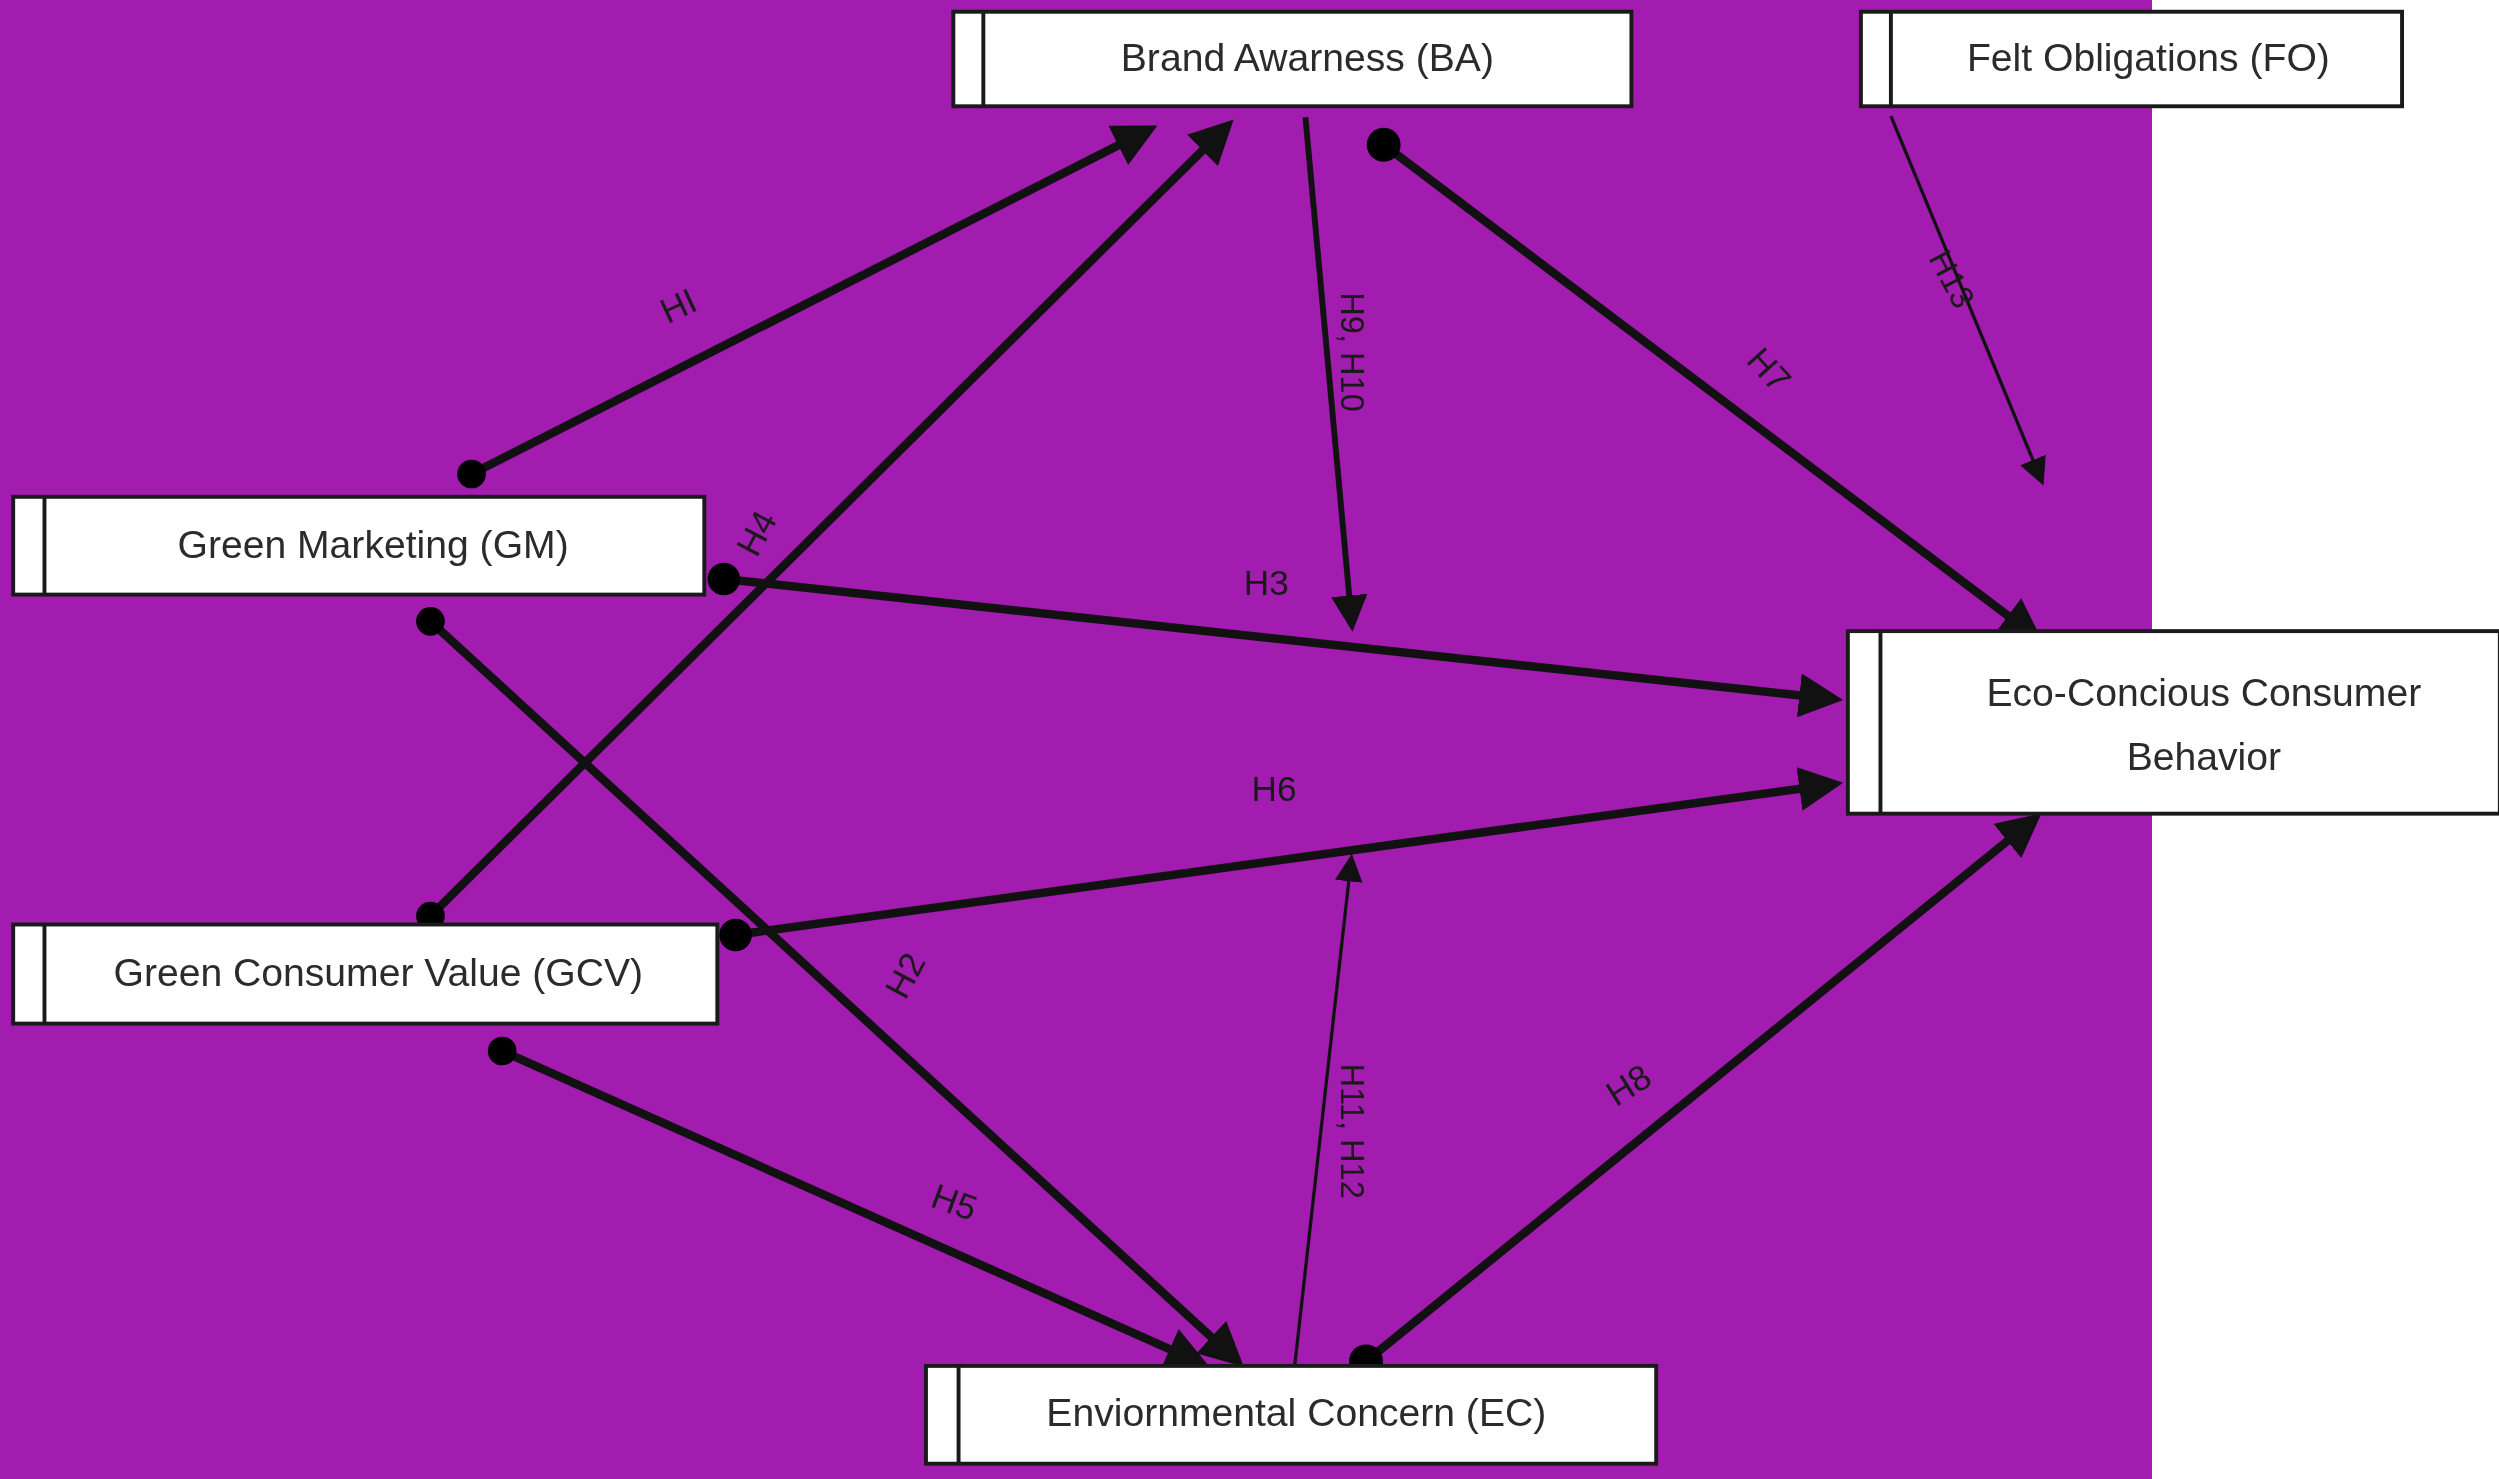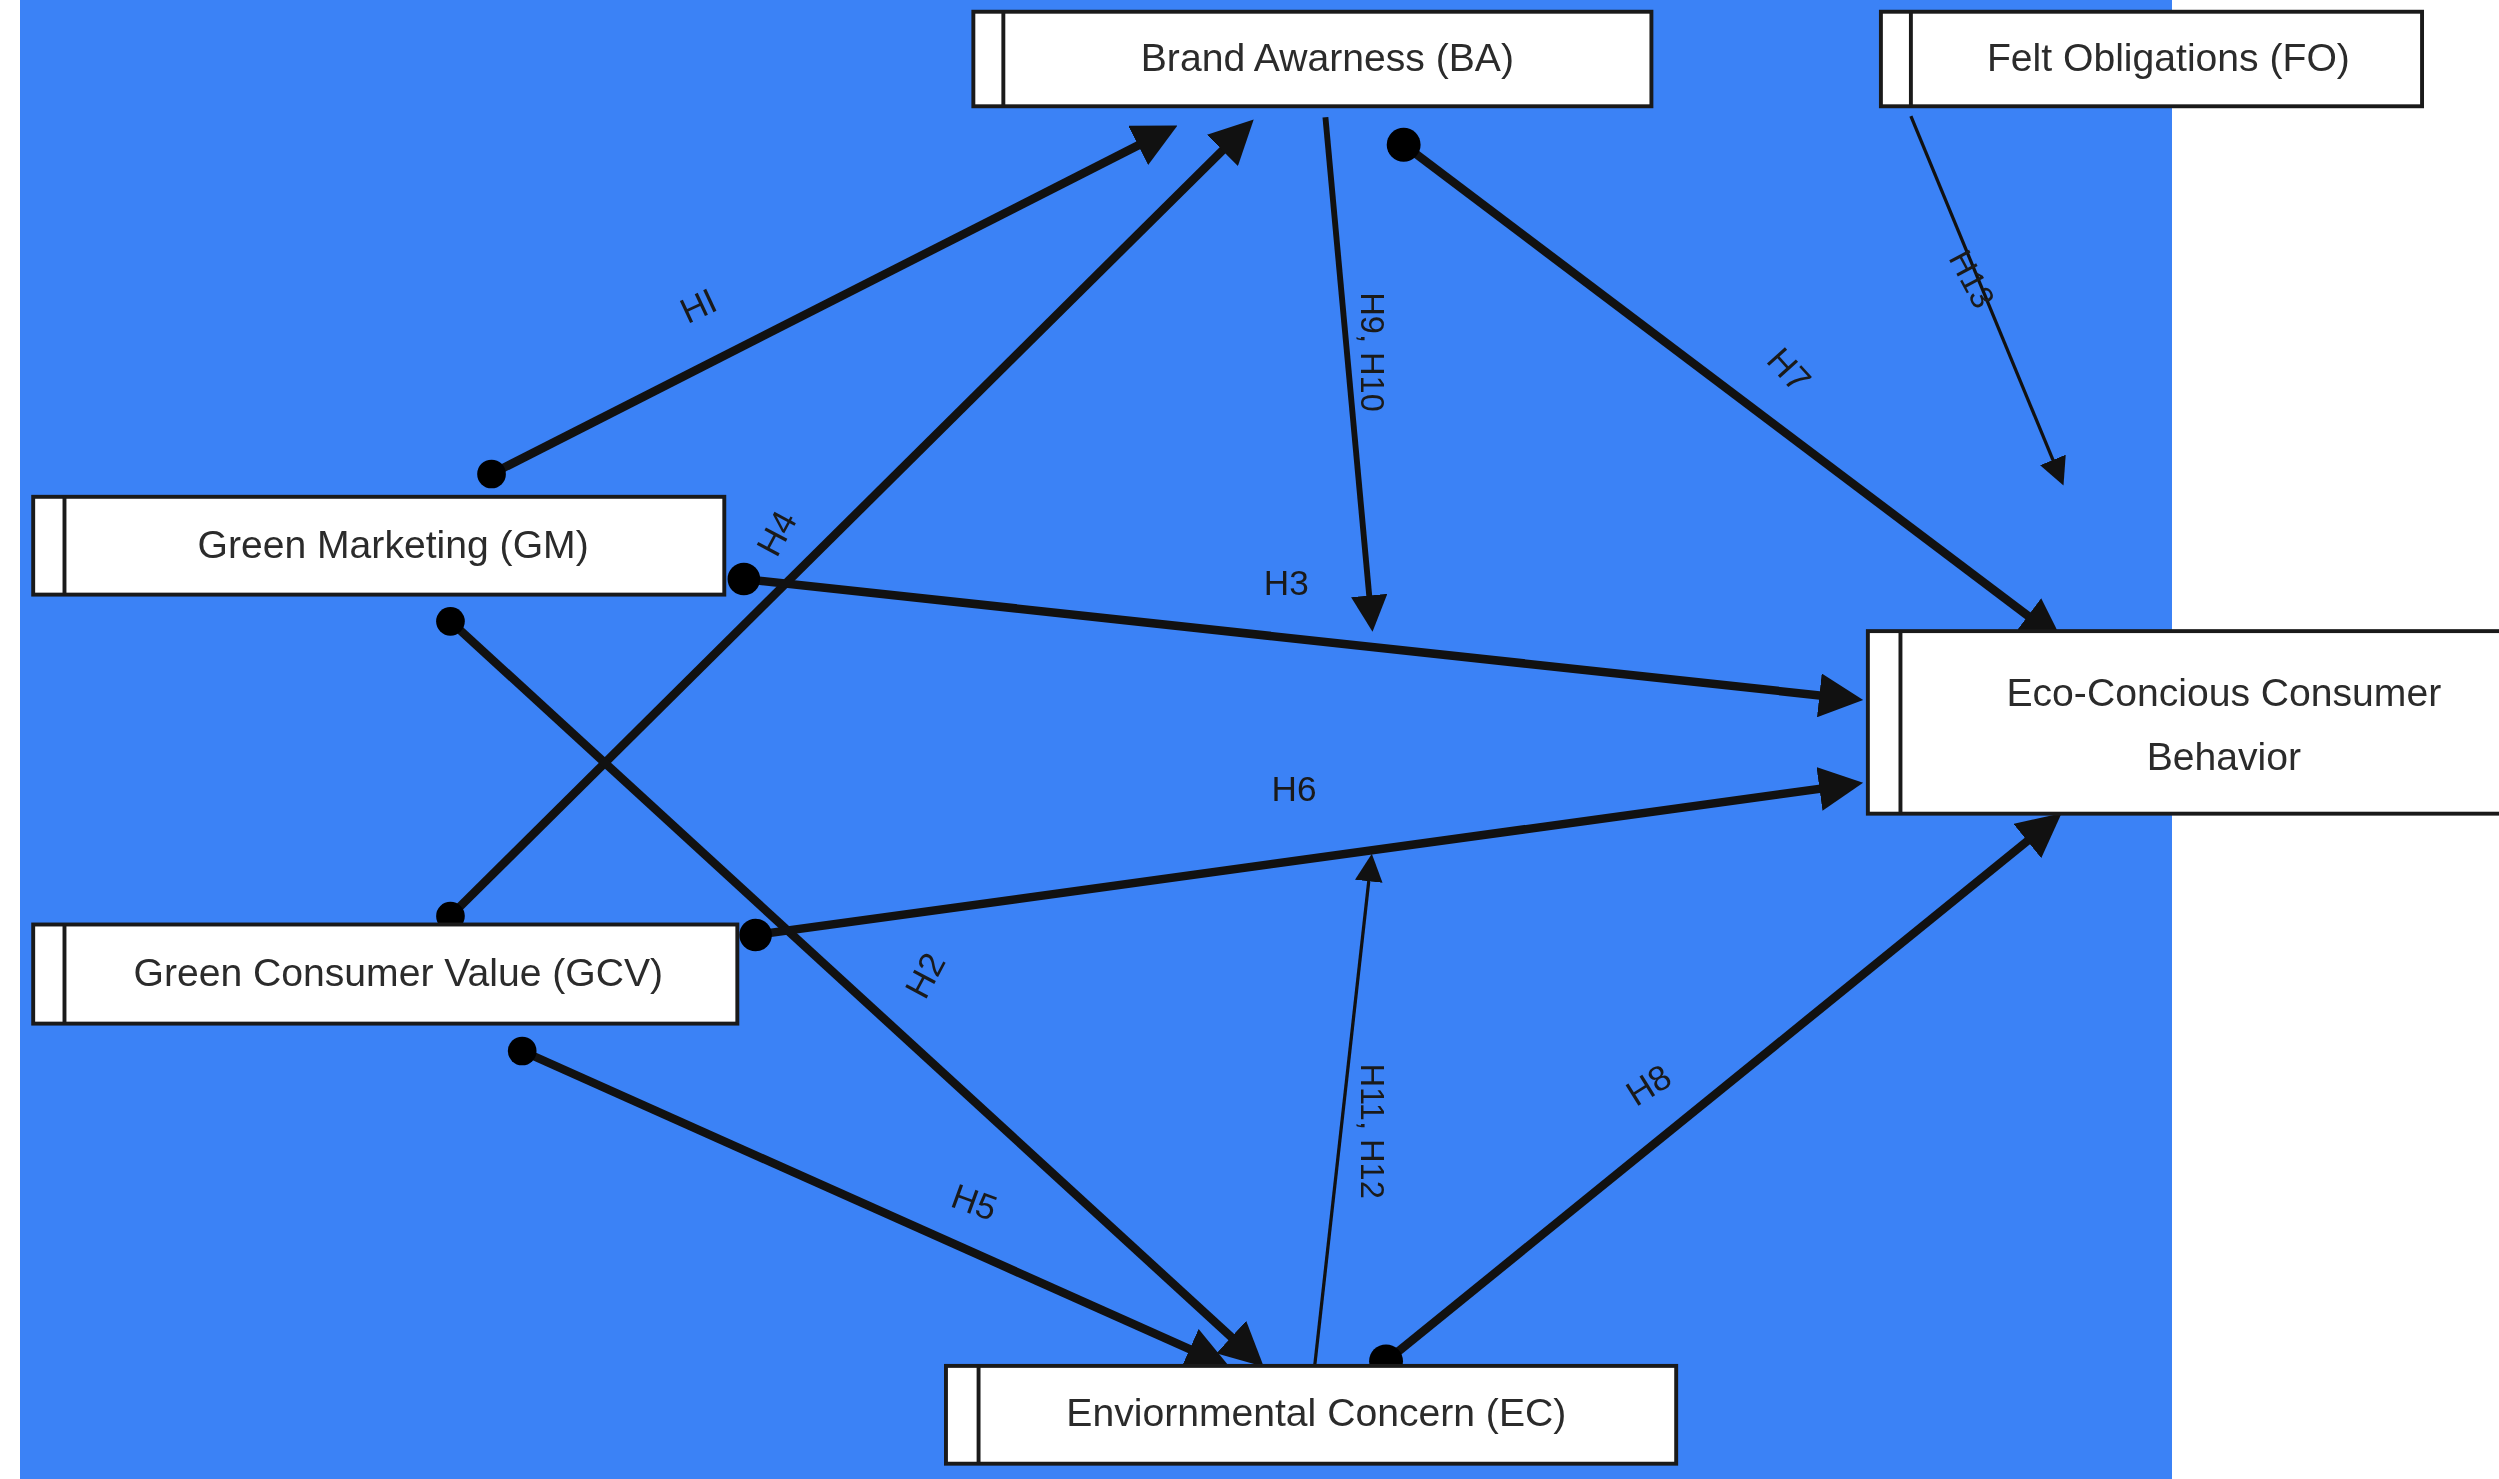--- a/index.html
+++ b/index.html
@@ -10,22 +10,21 @@
   body {
     width: 2500px;
     height: 1480px;
     font-family: "Liberation Sans", sans-serif;
     overflow: hidden;
   }
   #diagram-root {
     position: relative;
     width: 2152px;
     height: 1480px;
-    background: #3b82f6;
-    margin-left: 20px;
+    background: #a21caf;
   }
   svg#model-svg {
     display: block;
     width: 2500px;
     height: 1480px;
   }
   .node-box-outer {
     fill: #ffffff;
     stroke: #1a1a1a;
     stroke-width: 6;

